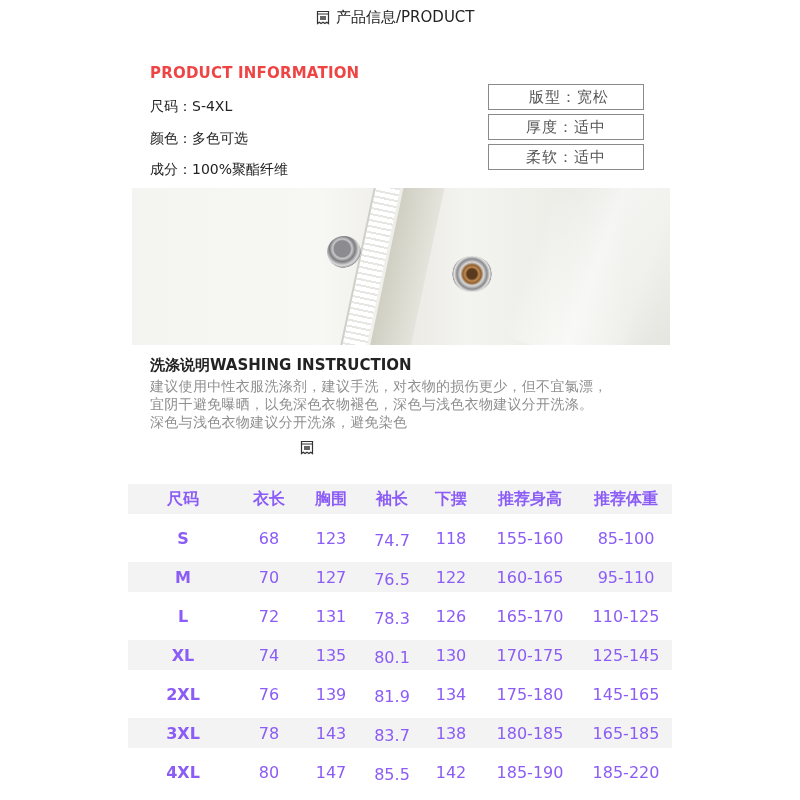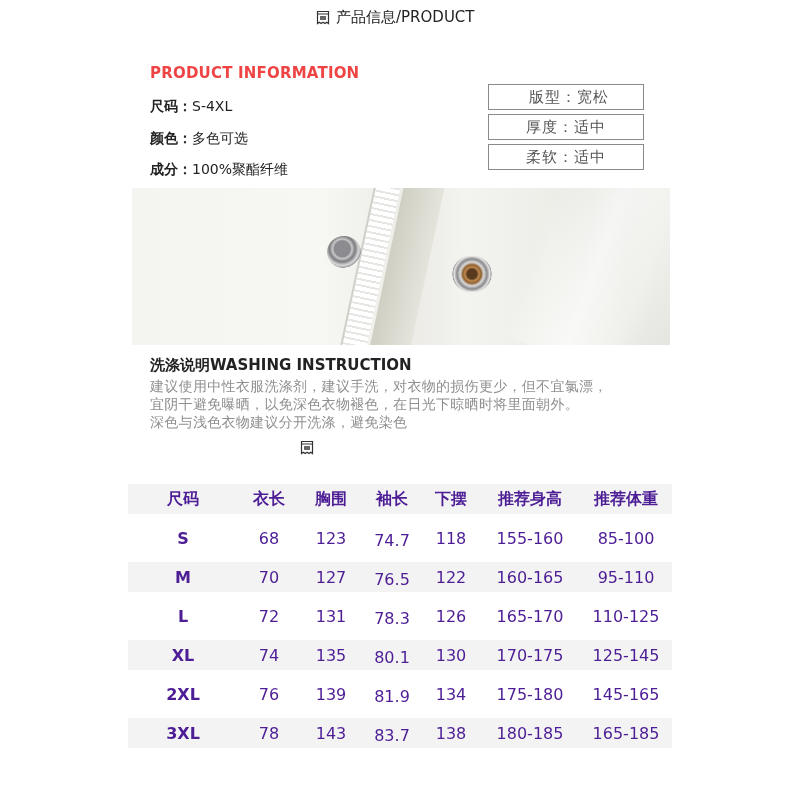--- a/index.html
+++ b/index.html
@@ -7,21 +7,21 @@
     body { position: relative; font-family: "DejaVu Sans", "Liberation Sans", sans-serif; color: #222; }
 
     .section-title { position: absolute; display: flex; align-items: center; gap: 6px; font-size: 15px; color: #222; }
     .doc-icon { width: 14px; height: 16px; display: inline-block; }
 
     #title-product { left: 316px; top: 8px; }
     #title-info { left: 300px; top: 440px; }
 
     .info-heading { position: absolute; left: 150px; top: 64px; font-size: 15px; font-weight: bold; color: #ef4444; letter-spacing: 0.2px; }
     .info-line { position: absolute; left: 150px; font-size: 14px; color: #222; }
-    .info-line b { font-weight: bold; }
+    .info-line b { font-weight: normal; }
 
     .attr-box { position: absolute; left: 488px; width: 156px; height: 26px; border: 1px solid #8a8a8a; display: flex; align-items: center; justify-content: center; font-size: 15px; color: #555; letter-spacing: 1px; }
 
     .photo { position: absolute; left: 132px; top: 188px; width: 538px; height: 157px; overflow: hidden;
       background: linear-gradient(90deg, #f4f4f1 0%, #f7f7f4 35%, #ecebe6 52%, #f3f3ef 62%, #eeeee9 78%, #dcdcd6 92%, #e6e6e1 100%); }
     .zip { position: absolute; left: 225px; top: -10px; width: 26px; height: 180px; transform: rotate(12deg);
       background: repeating-linear-gradient(0deg, #ffffff 0 4px, #e6e6e2 4px 6px); border-left: 2px solid #d0d0ca; }
     .gap-shadow { position: absolute; left: 255px; top: -10px; width: 40px; height: 180px; transform: rotate(12deg);
       background: linear-gradient(90deg, #cfcfc3, #e5e4dc); }
     .snap { position: absolute; border-radius: 50%; }
@@ -29,21 +29,21 @@
     .snap-female { left: 320px; top: 68px; width: 40px; height: 36px; background: radial-gradient(circle at 50% 50%, #5a3a1e 0 18%, #c08a52 26%, #8f6030 34%, #d9d9da 44%, #8a8a8d 56%, #e3e3e3 66%, #9a9a9c 72%, transparent 74%); }
     .fold { position: absolute; left: 400px; top: -20px; width: 160px; height: 200px; transform: rotate(20deg);
       background: linear-gradient(90deg, transparent 0%, #ffffff 40%, #f7f7f4 70%, transparent 100%); opacity: 0.7; }
 
     .wash-title { position: absolute; left: 150px; top: 356px; font-size: 15px; font-weight: bold; color: #222; }
     .wash-line { position: absolute; left: 150px; font-size: 14px; color: #8f8f8f; letter-spacing: 0.3px; }
 
     .size-table { position: absolute; left: 128px; top: 484px; width: 544px; }
     .size-row { display: flex; height: 30px; align-items: center; margin-bottom: 9px; }
     .size-row.shaded { background: #f3f3f3; }
-    .size-row .cell { font-size: 16px; color: #4c1d95; text-align: center; }
+    .size-row .cell { font-size: 16px; color: #8b5cf6; text-align: center; }
     .size-row.header .cell { font-weight: bold; font-size: 16px; }
     .cell.c0 { width: 110px; font-weight: bold; }
     .cell.c1 { width: 62px; }
     .cell.c2 { width: 62px; }
     .cell.c3 { width: 60px; padding-top: 5px; }
     .cell.c4 { width: 58px; }
     .cell.c5 { width: 100px; }
     .cell.c6 { width: 92px; }
   </style>
 </head>
@@ -77,21 +77,21 @@
 <div class="photo">
   <div class="gap-shadow"></div>
   <div class="zip"></div>
   <div class="fold"></div>
   <div class="snap snap-male"></div>
   <div class="snap snap-female"></div>
 </div>
 
 <div class="wash-title">洗涤说明WASHING INSTRUCTION</div>
 <div class="wash-line" style="top:378px;">建议使用中性衣服洗涤剂，建议手洗，对衣物的损伤更少，但不宜氯漂，</div>
-<div class="wash-line" style="top:396px;">宜阴干避免曝晒，以免深色衣物褪色，在日光下晾晒时将里面朝外。</div>
+<div class="wash-line" style="top:396px;">宜阴干避免曝晒，以免深色衣物褪色，深色与浅色衣物建议分开洗涤。</div>
 <div class="wash-line" style="top:414px;">深色与浅色衣物建议分开洗涤，避免染色</div>
 
 <div class="section-title" id="title-info">
   <svg class="doc-icon" viewBox="0 0 14 16">
     <path d="M1.5 1.5h11v12l-1.8-1.3-1.8 1.3-1.9-1.3-1.9 1.3-1.8-1.3-1.8 1.3z" fill="none" stroke="#333" stroke-width="1.2"></path>
     <line x1="1.5" y1="4" x2="12.5" y2="4" stroke="#333" stroke-width="1"></line>
     <rect x="4" y="6" width="6" height="4" fill="#666"></rect>
   </svg>
 </div>
 
@@ -159,13 +159,22 @@
   <div class="size-row shaded">
     <div class="cell c0">3XL</div>
     <div class="cell c1">78</div>
     <div class="cell c2">143</div>
     <div class="cell c3">83.7</div>
     <div class="cell c4">138</div>
     <div class="cell c5">180-185</div>
     <div class="cell c6">165-185</div>
   </div>
 
+  <div class="size-row">
+    <div class="cell c0">4XL</div>
+    <div class="cell c1">80</div>
+    <div class="cell c2">147</div>
+    <div class="cell c3">85.5</div>
+    <div class="cell c4">142</div>
+    <div class="cell c5">185-190</div>
+    <div class="cell c6">185-220</div>
+  </div>
 </div>
 
 </body></html>

